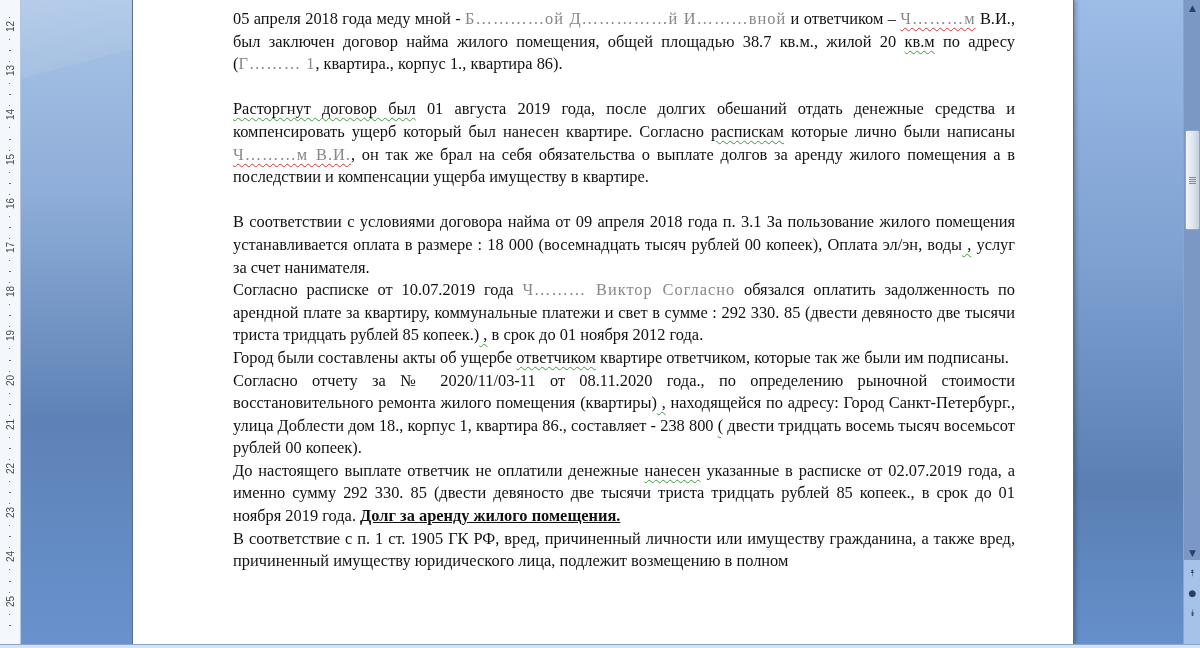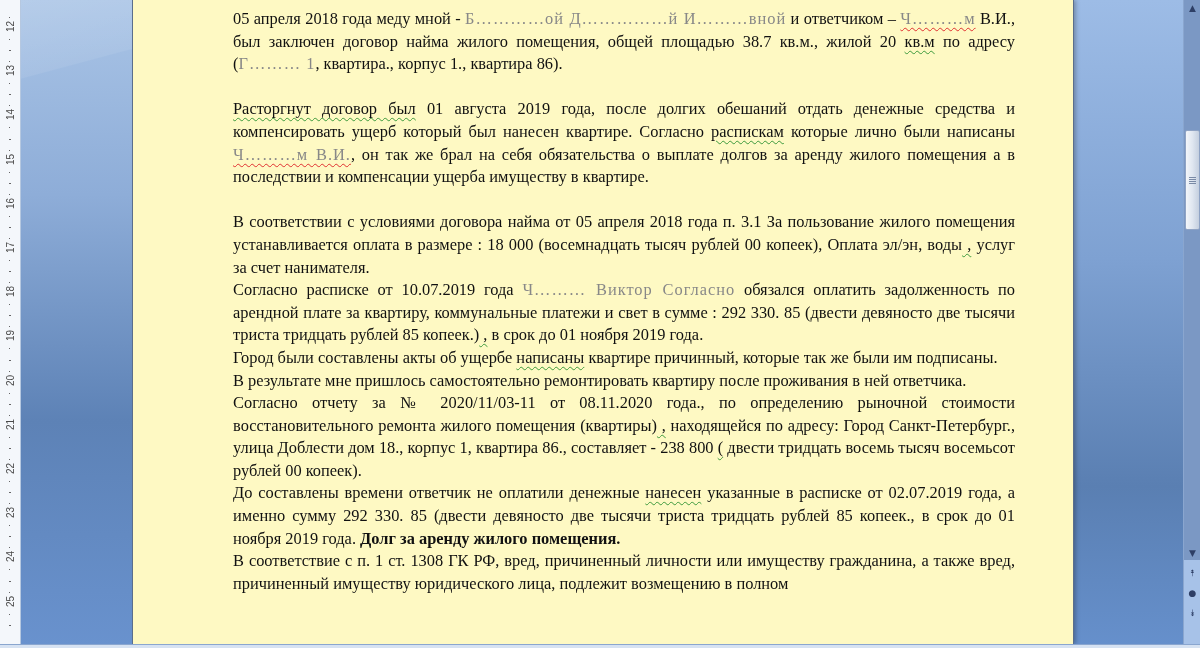--- a/index.html
+++ b/index.html
@@ -26,35 +26,35 @@
   .canvas-left::before {
     content:""; position:absolute; left:0; top:0; width:112px; height:100px;
     background:linear-gradient(165deg, rgba(255,255,255,0.15) 0%, rgba(255,255,255,0.08) 60%, transparent 61%);
   }
   .canvas-right {
     position:absolute; left:1073px; top:0; width:110px; height:648px;
     background:linear-gradient(180deg,#9dbce6 0%,#7ea1d2 40%,#5a7fb2 75%,#6690cc 100%);
   }
   .page {
     position:absolute; left:133px; top:0; width:940px; height:644px;
-    background:#fef9c3;
+    background:#ffffff;
     box-shadow: 1px 0 0 #5a6e8c, -1px 0 0 #5a6e8c, 3px 0 4px rgba(0,0,0,0.25);
     overflow:hidden;
   }
   .doc-text {
     position:absolute; left:100px; top:8px; width:782px;
     font-size:16.4px; line-height:22.6px; color:#111;
     text-align:justify;
   }
   .doc-text p { margin:0; }
   .gap { height:22.6px; }
   .redacted { color:#888; letter-spacing:1px; }
   .spell { text-decoration: underline wavy #e03030; text-decoration-thickness:1px; text-underline-offset:3px; }
   .grammar { text-decoration: underline wavy #3c9a3c; text-decoration-thickness:1px; text-underline-offset:3px; }
-  .bold-u { font-weight:bold; }
+  .bold-u { font-weight:bold; text-decoration:underline; }
   .scrollbar {
     position:absolute; left:1183px; top:0; width:17px; height:644px;
     background:#a7c2e8; border-left:1px solid #8aa6cf;
   }
   .scroll-track {
     position:absolute; left:0; top:0; width:17px; height:560px;
     background:#7b98c4;
   }
   .scroll-up, .scroll-down, .nav-btn {
     position:absolute; left:0; width:17px; height:16px;
@@ -143,36 +143,35 @@
   <div class="doc-text">
     <p>
       <span>05 апреля 2018 года  меду мной - </span><span class="redacted">Б…………ой Д……………й И………вной</span><span>  и ответчиком – </span><span class="redacted spell">Ч………м</span><span> В.И., был заключен договор найма жилого помещения,  общей площадью 38.7 кв.м., жилой 20 </span><span class="grammar">кв.м</span><span> по адресу (</span><span class="redacted">Г……… 1</span><span>, квартира., корпус 1., квартира 86).</span>
     </p>
     <div class="gap"></div>
     <p>
       <span class="grammar">Расторгнут договор был</span><span> 01 августа 2019 года, после долгих обешаний отдать денежные средства и компенсировать ущерб который был нанесен квартире. Согласно </span><span class="grammar">распискам</span><span> которые лично были написаны </span><span class="redacted spell">Ч………м В.И.</span><span>, он так же брал на себя обязательства о выплате долгов за аренду жилого помещения а в последствии и компенсации ущерба имуществу в квартире.</span>
     </p>
     <div class="gap"></div>
     <p>
-      <span>В соответствии с условиями договора найма от 05 апреля 2018 года п. 3.1 За пользование жилого помещения устанавливается оплата в размере : 18 000 (восемнадцать тысяч рублей 00 копеек), Оплата эл/эн, воды</span><span class="grammar"> ,</span><span> услуг за счет  нанимателя.</span>
+      <span>В соответствии с условиями договора найма от 09 апреля 2018 года п. 3.1 За пользование жилого помещения устанавливается оплата в размере : 18 000 (восемнадцать тысяч рублей 00 копеек), Оплата эл/эн, воды</span><span class="grammar"> ,</span><span> услуг за счет  нанимателя.</span>
     </p>
     <p>
-      <span>Согласно расписке от 10.07.2019 года  </span><span class="redacted">Ч……… Виктор Согласно</span><span> обязался оплатить задолженность по арендной плате  за квартиру, коммунальные платежи и свет в сумме : 292 330. 85 (двести девяносто две тысячи триста тридцать рублей 85 копеек.)</span><span class="grammar"> ,</span><span> в срок до 01 ноября 2019 года.</span>
+      <span>Согласно расписке от 10.07.2019 года  </span><span class="redacted">Ч……… Виктор Согласно</span><span> обязался оплатить задолженность по арендной плате  за квартиру, коммунальные платежи и свет в сумме : 292 330. 85 (двести девяносто две тысячи триста тридцать рублей 85 копеек.)</span><span class="grammar"> ,</span><span> в срок до 01 ноября 2012 года.</span>
     </p>
     <p>
-      <span>Город были составлены акты об ущербе </span><span class="grammar">написаны</span><span> квартире причинный, которые так же были им подписаны.</span>
+      <span>Город были составлены акты об ущербе </span><span class="grammar">ответчиком</span><span> квартире ответчиком, которые так же были им подписаны.</span>
     </p>
-    <p>В результате мне пришлось самостоятельно ремонтировать квартиру после проживания в ней ответчика.</p>
     <p>
       <span>Согласно отчету за № 2020/11/03-11  от 08.11.2020 года., по определению рыночной стоимости восстановительного ремонта жилого помещения (квартиры)</span><span class="grammar"> ,</span><span> находящейся по адресу: Город Санкт-Петербург., улица Доблести дом 18., корпус 1, квартира 86., составляет - 238 800 </span><span class="grammar">(</span><span> двести тридцать восемь тысяч восемьсот рублей  00 копеек).</span>
     </p>
     <p>
-      <span>До составлены времени ответчик  не оплатили денежные </span><span class="grammar">нанесен</span><span> указанные в расписке от 02.07.2019 года, а именно сумму 292 330. 85 (двести девяносто две тысячи триста тридцать рублей 85 копеек., в срок до 01 ноября 2019 года. </span><span class="bold-u">Долг за аренду жилого помещения.</span>
+      <span>До настоящего выплате ответчик  не оплатили денежные </span><span class="grammar">нанесен</span><span> указанные в расписке от 02.07.2019 года, а именно сумму 292 330. 85 (двести девяносто две тысячи триста тридцать рублей 85 копеек., в срок до 01 ноября 2019 года. </span><span class="bold-u">Долг за аренду жилого помещения.</span>
     </p>
-    <p>В соответствие с п. 1 ст. 1308 ГК РФ, вред, причиненный личности или имуществу гражданина, а также вред, причиненный имуществу юридического лица, подлежит возмещению в полном</p>
+    <p>В соответствие с п. 1 ст. 1905 ГК РФ, вред, причиненный личности или имуществу гражданина, а также вред, причиненный имуществу юридического лица, подлежит возмещению в полном</p>
   </div>
 </div>
 
 <div class="scrollbar">
   <div class="scroll-track"></div>
   <div class="scroll-up" style="top:0;">▲</div>
   <div class="scroll-thumb">
     <div class="grip"></div>
   </div>
   <div class="scroll-down" style="top:545px;">▼</div>

